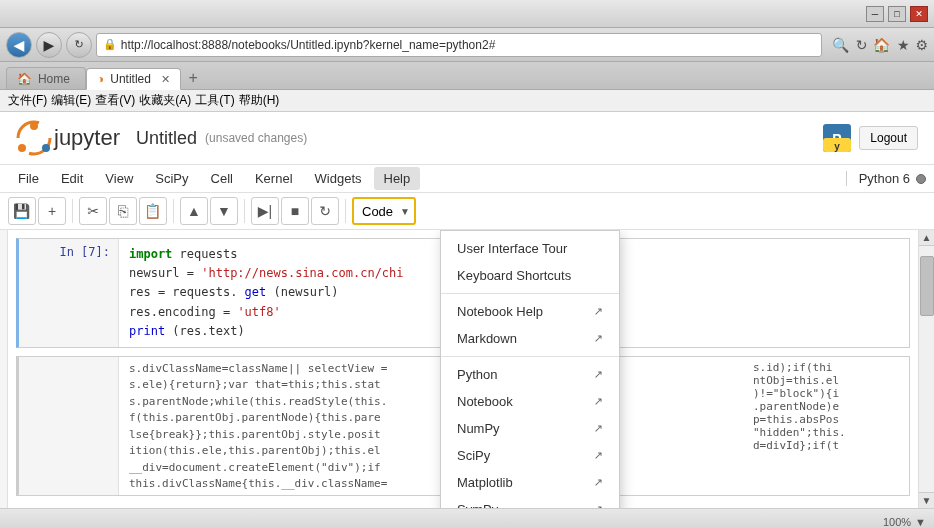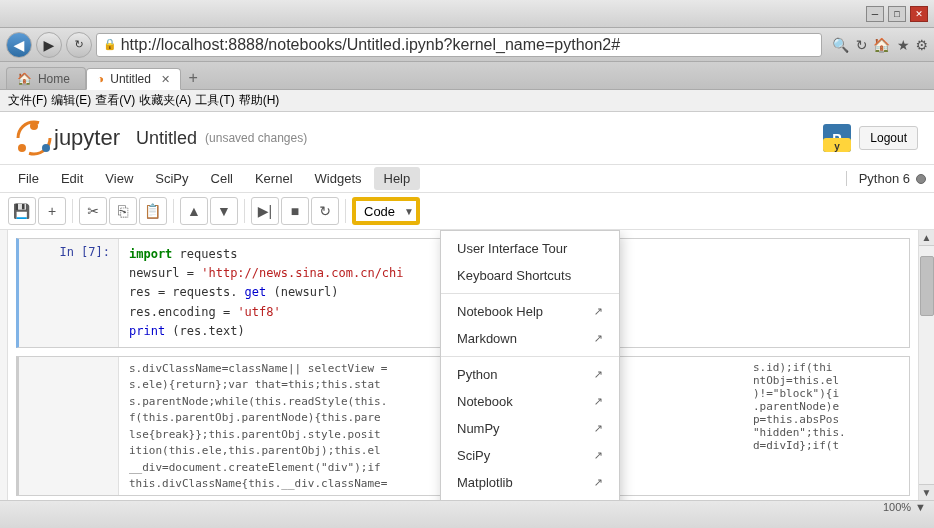--- a/index.html
+++ b/index.html
@@ -58,21 +58,21 @@
       border-radius: 3px;
       height: 24px;
       padding: 0 6px;
       gap: 4px;
     }
     .address-bar-icon { color: #666; font-size: 11px; }
     .address-bar-input {
       flex: 1;
       border: none;
       outline: none;
-      font-size: 16px;
+      font-size: 12px;
       color: #333;
     }
     .nav-icons { display: flex; gap: 6px; margin-left: 6px; font-size: 16px; color: #555; }
 
     
     .browser-tabs {
       background: linear-gradient(to bottom, #d0d0d0, #c0c0c0);
       height: 28px;
       display: flex;
       align-items: flex-end;
@@ -220,21 +220,21 @@
       color: #555;
     }
     .toolbar-sep {
       width: 1px; height: 24px;
       background: #ddd;
       margin: 0 4px;
     }
     .cell-type-select {
       height: 28px;
       padding: 2px 20px 2px 8px;
-      border: 4px solid #eab308;
+      border: 2px solid #eab308;
       border-radius: 3px;
       background: white;
       font-size: 13px;
       cursor: pointer;
       appearance: none;
       -webkit-appearance: none;
     }
     .cell-type-wrapper {
       position: relative;
       display: inline-block;
@@ -368,25 +368,25 @@
       align-items: center;
       justify-content: space-between;
       font-size: 13px;
       color: #333;
     }
     .dropdown-sep { height: 1px; background: #e0e0e0; margin: 4px 0; }
     .external-icon { font-size: 11px; color: #666; margin-left: 8px; }
 
     
     .status-bar {
-      height: 28px;
+      height: 20px;
       background: linear-gradient(to bottom, #e8e8e8, #d8d8d8);
       border-top: 1px solid #ccc;
       display: flex;
-      align-items: flex-start;
+      align-items: flex-end;
       justify-content: flex-end;
       padding: 0 8px;
       font-size: 11px;
       color: #555;
     }
     .zoom-control {
       display: flex;
       align-items: center;
       gap: 4px;
     }

